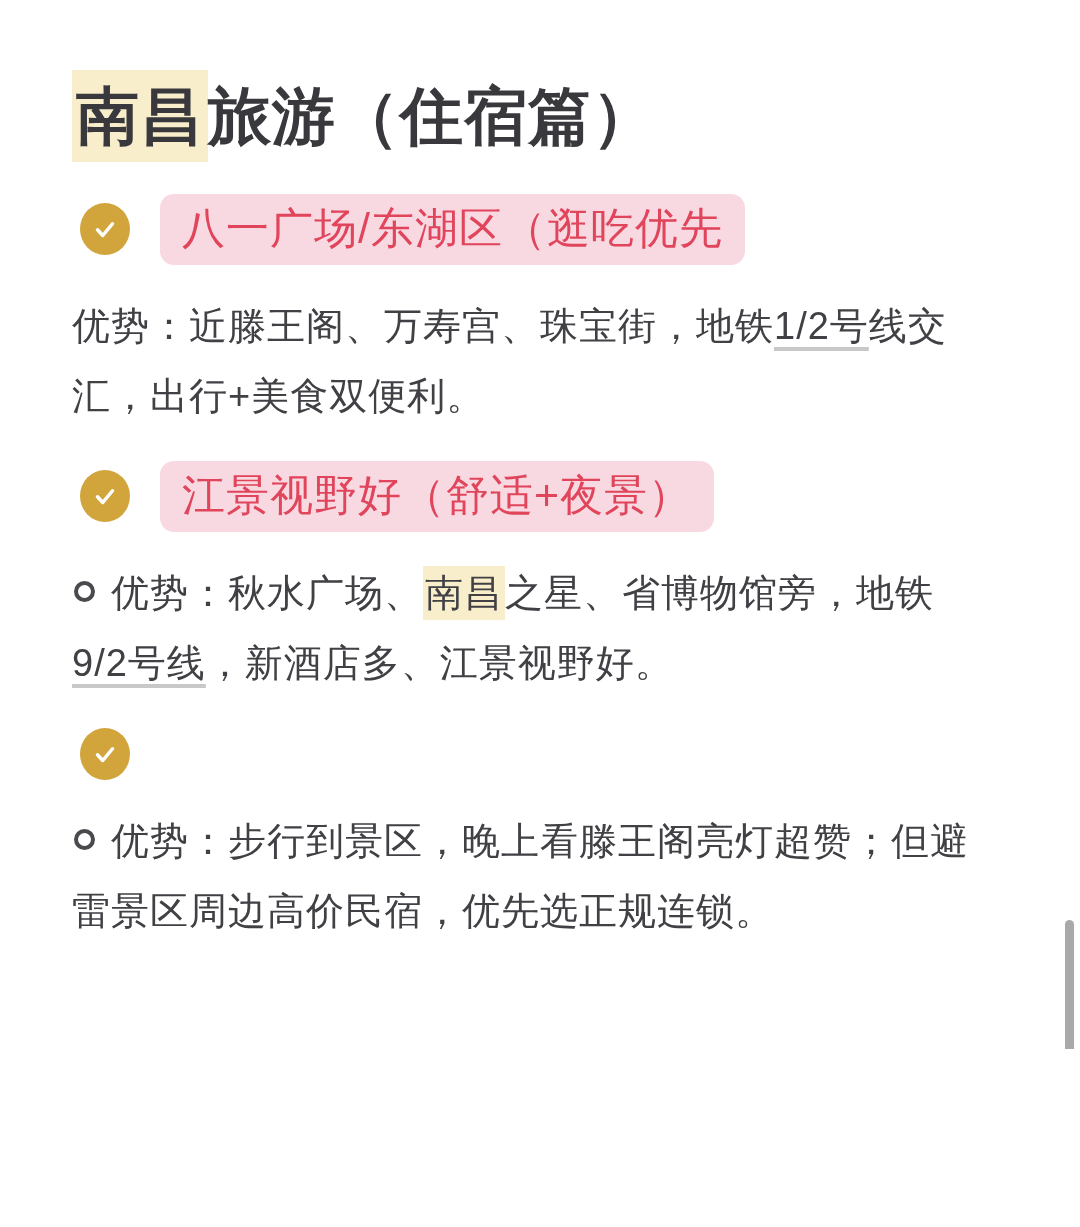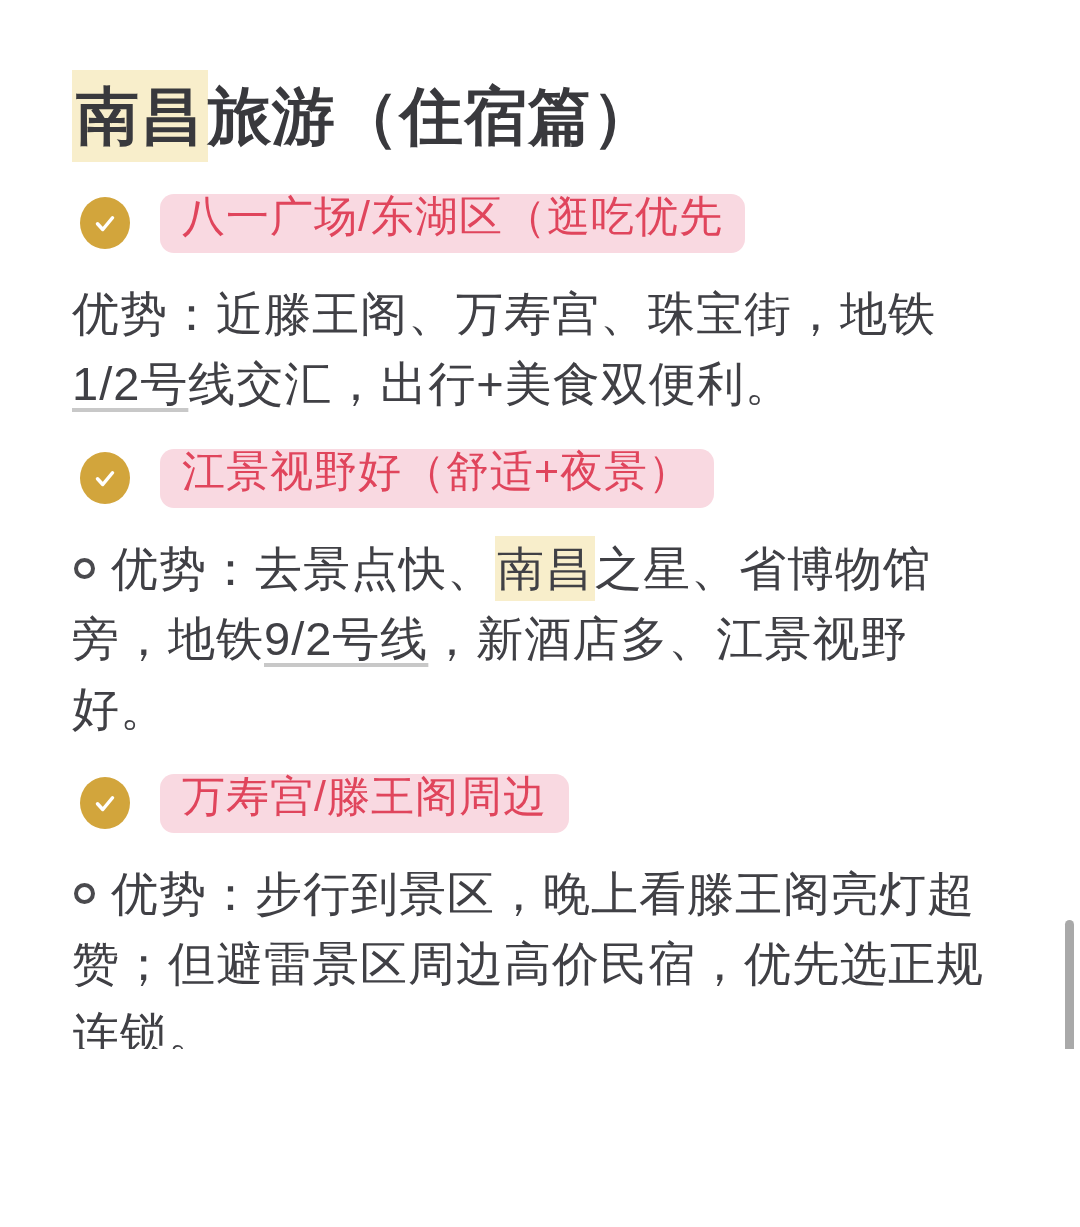--- a/index.html
+++ b/index.html
@@ -39,30 +39,30 @@
     border-radius:50%;
     display:flex; align-items:center; justify-content:center;
   }
   .check-badge svg { width:30px; height:30px; display:block; }
 
   .pill {
     background:#f9d9e1;
     color:#e0455c;
     font-size:43px;
     line-height:1;
-    padding:1px 22px 15px 22px;
+    padding:13px 22px 15px 22px;
     border-radius:14px;
     letter-spacing:1px;
     white-space:nowrap;
   }
   .pill .mark-tan { padding:13px 3px 15px 3px; }
 
   .body-text {
     margin:0 0 14px 0;
-    font-size:47px;
+    font-size:38px;
     line-height:70px;
     letter-spacing:1px;
     color:#404045;
   }
   .u {
     text-decoration:underline;
     text-decoration-color:#c8c8c8;
     text-decoration-thickness:4px;
     text-underline-offset:8px;
   }
@@ -105,34 +105,33 @@
 
     <div class="section">
       <div class="section-header-row">
         <span class="check-badge">
           <svg viewBox="0 0 24 24" fill="none">
               <path d="M6 12.6l4.2 4.6 7.8-9.4" stroke="#ffffff" stroke-width="2.8" stroke-linecap="round" stroke-linejoin="round"></path>
             </svg>
         </span>
         <span class="pill"><span>江景视野好（舒适+夜景）</span></span>
       </div>
-      <p class="body-text"><span class="bullet-ring"></span><span>优势：去景点快、</span><span class="mark-yellow">南昌</span><span>之星、省博物馆旁，地铁</span><span class="u">9/2号线</span><span>，新酒店多、江景视野好。</span></p>
+      <p class="body-text"><span class="bullet-ring"></span><span>优势：秋水广场、</span><span class="mark-yellow">南昌</span><span>之星、省博物馆旁，地铁</span><span class="u">9/2号线</span><span>，新酒店多、江景视野好。</span></p>
     </div>
 
     <div class="section">
     </div>
 
     <div class="section">
       <div class="section-header-row">
         <span class="check-badge">
           <svg viewBox="0 0 24 24" fill="none">
               <path d="M6 12.6l4.2 4.6 7.8-9.4" stroke="#ffffff" stroke-width="2.8" stroke-linecap="round" stroke-linejoin="round"></path>
             </svg>
         </span>
-        <span class="pill"><span>万寿宫/滕王阁周边</span></span>
       </div>
       <p class="body-text"><span class="bullet-ring"></span><span>优势：步行到景区，晚上看滕王阁亮灯超赞；但避雷景区周边高价民宿，优先选正规连锁。</span></p>
     </div>
 
   </div>
 
   <div class="scrollbar-thumb"></div>
 </div>
 
 </body></html>

